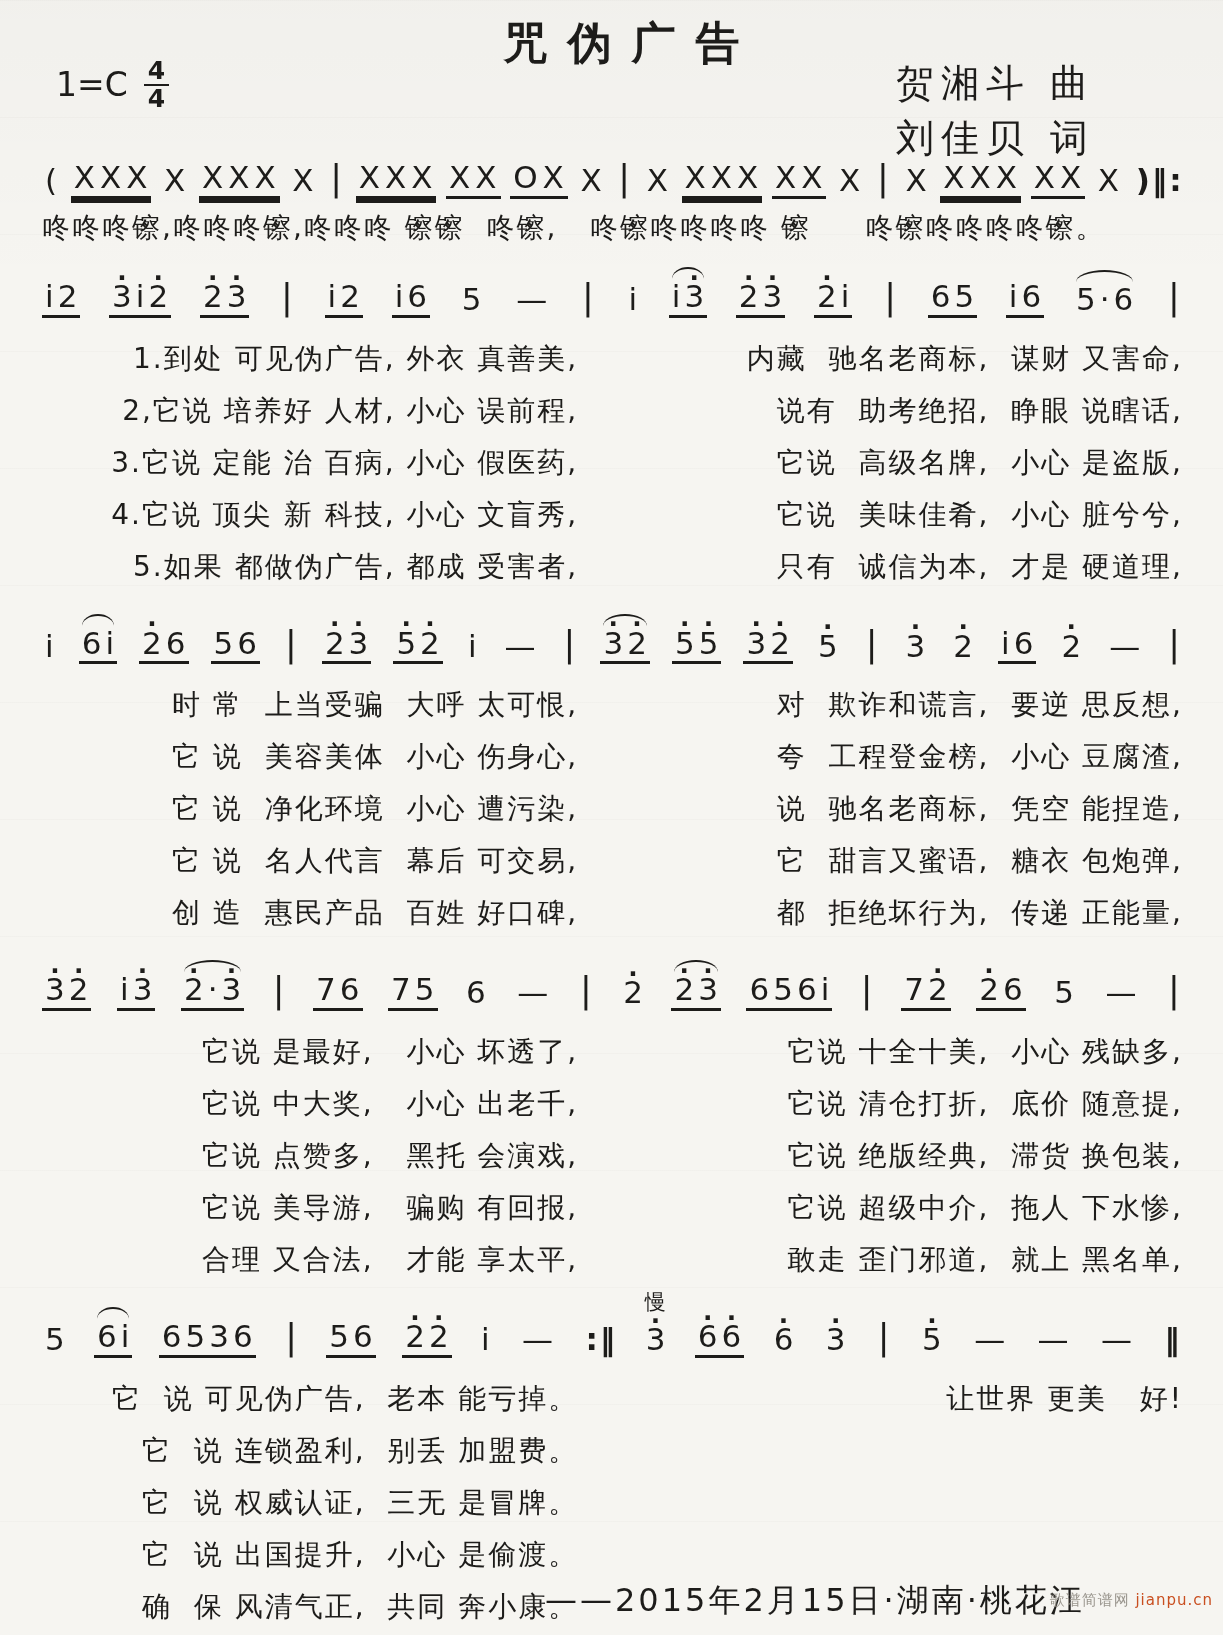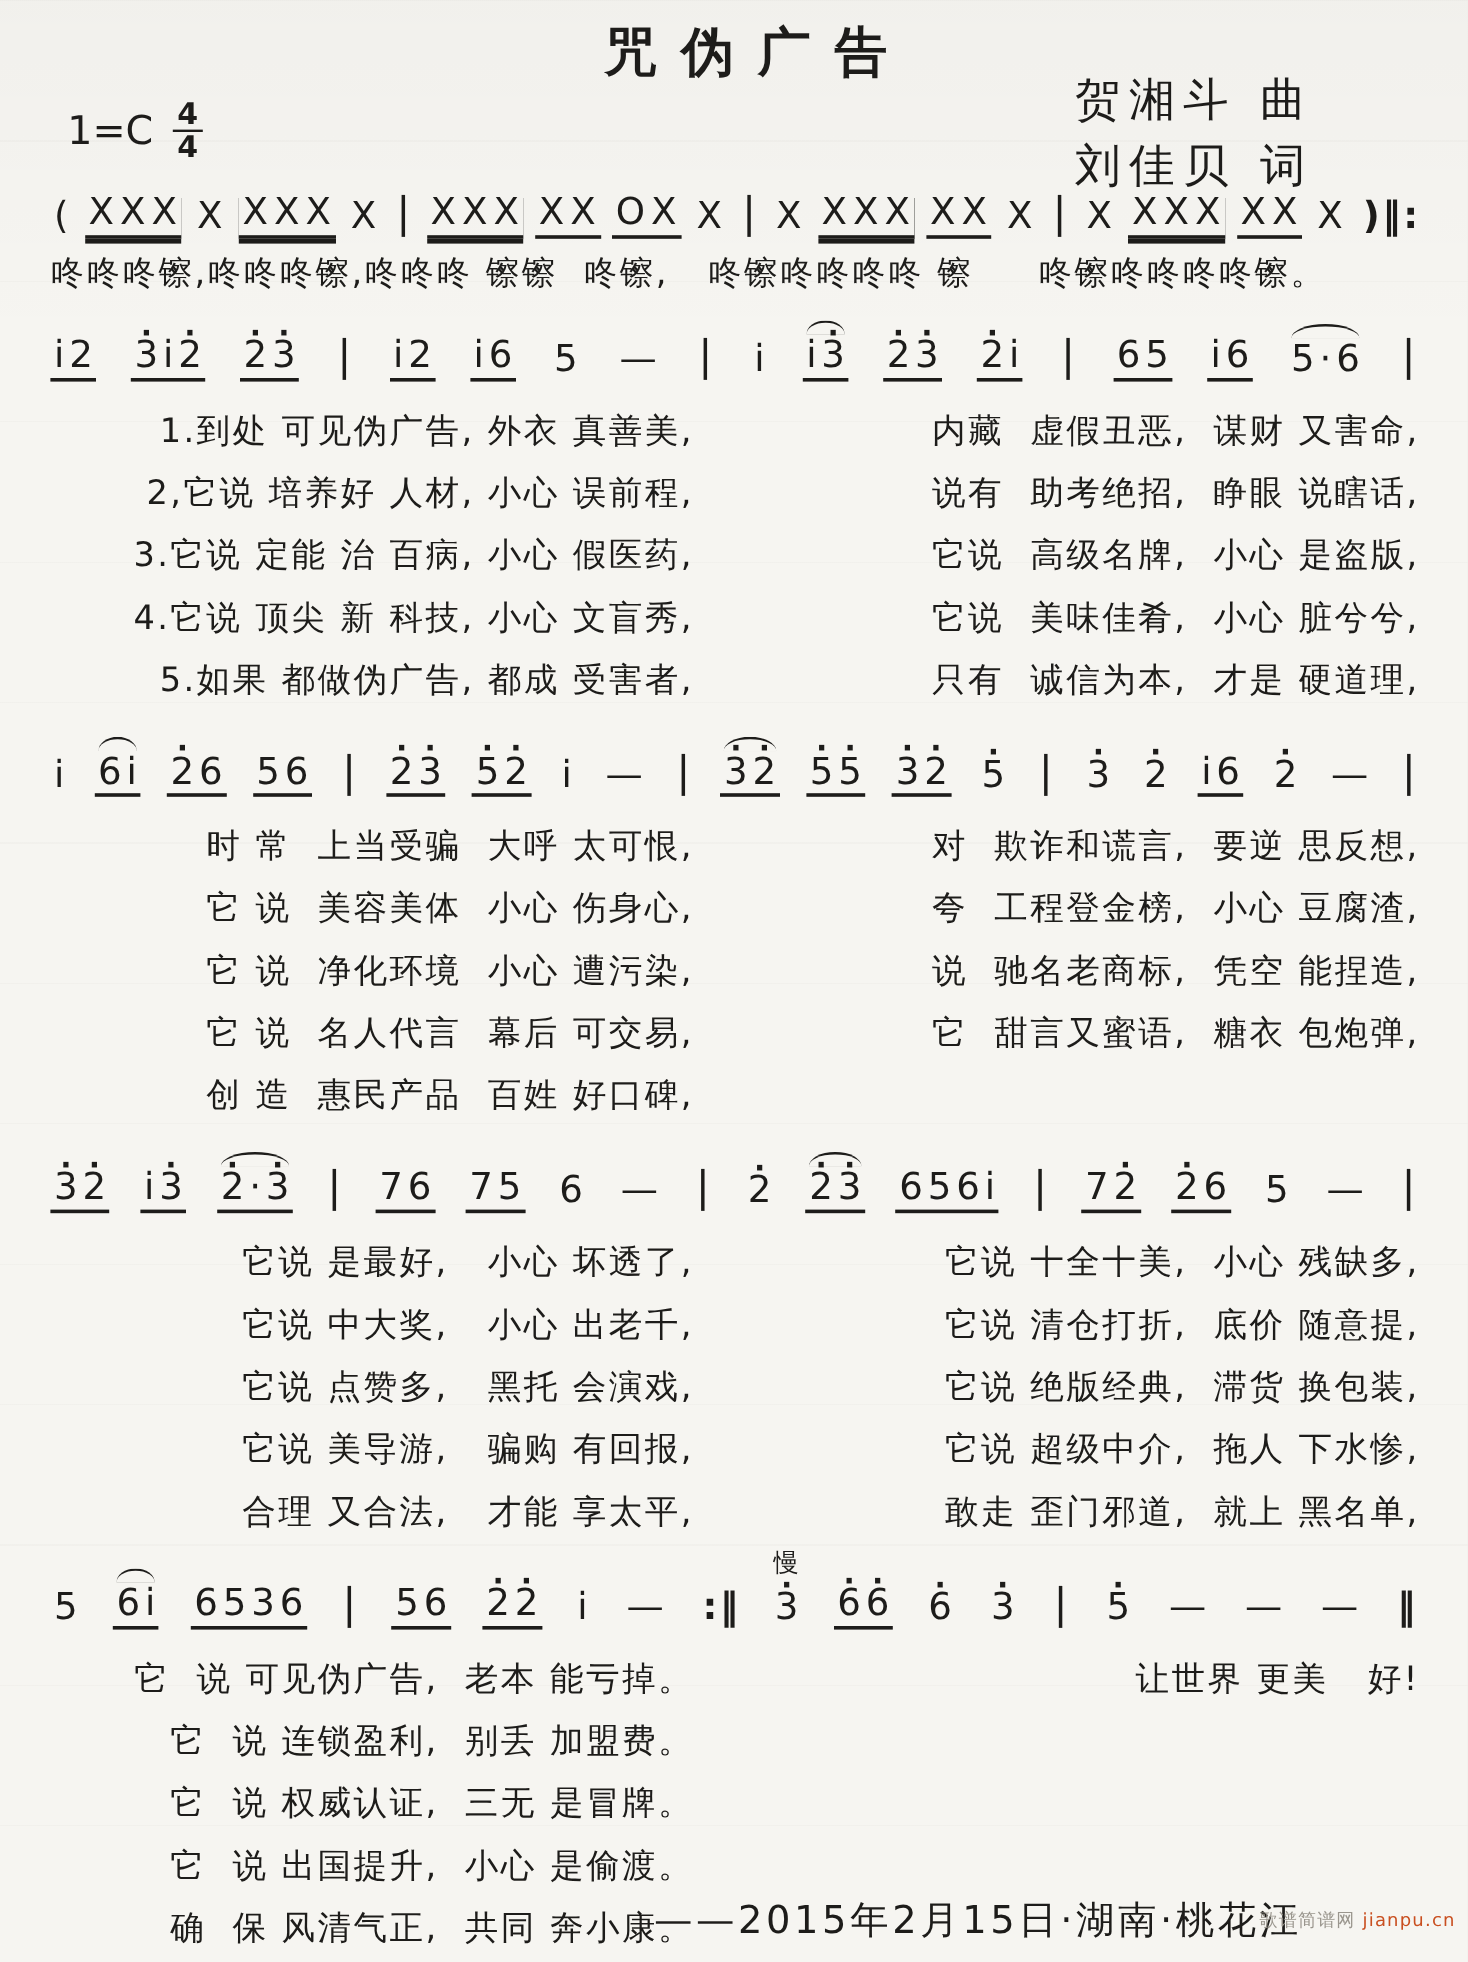--- a/index.html
+++ b/index.html
@@ -19,21 +19,21 @@
   
   .title{
     position:absolute;top:14px;left:0;right:0;margin:0;
     text-align:center;font-size:44px;font-weight:600;letter-spacing:20px;padding-left:40px;
   }
   .credits{
     position:absolute;top:56px;right:128px;
     font-size:38px;letter-spacing:7px;line-height:1.45;text-align:left;
   }
   .keysig{
-    position:absolute;top:82px;left:56px;
+    position:absolute;top:58px;left:56px;
     font-size:33px;font-weight:500;display:flex;align-items:center;gap:16px;
   }
   .frac{display:inline-flex;flex-direction:column;align-items:center;font-size:25px;line-height:1.02;font-weight:600;}
   .frac .top{border-bottom:2.5px solid #1d1c1a;padding:0 4px;}
   
   .score{position:absolute;top:146px;left:42px;right:40px;}
   .notation{
     display:flex;align-items:flex-end;justify-content:space-between;
     font-size:31px;font-weight:500;
     padding:26px 0 8px;line-height:1.05;
@@ -234,21 +234,21 @@
         </span>
         <span class="grp tie">
           <span class="n">5</span>
           <span class="n">·</span>
           <span class="n">6</span>
         </span>
         <span class="grp bar">
           <span class="n">|</span>
         </span>
       </div>
-      <div class="lyrow"><span class="ll">1.到处 可见伪广告, 外衣 真善美,</span><span class="lr">内藏  虚假丑恶,  谋财 又害命,</span></div>
+      <div class="lyrow"><span class="ll">1.到处 可见伪广告, 外衣 真善美,</span><span class="lr">内藏  驰名老商标,  谋财 又害命,</span></div>
       <div class="lyrow"><span class="ll">2,它说 培养好 人材, 小心 误前程,</span><span class="lr">说有  助考绝招,  睁眼 说瞎话,</span></div>
       <div class="lyrow"><span class="ll">3.它说 定能 治 百病, 小心 假医药,</span><span class="lr">它说  高级名牌,  小心 是盗版,</span></div>
       <div class="lyrow"><span class="ll">4.它说 顶尖 新 科技, 小心 文盲秀,</span><span class="lr">它说  美味佳肴,  小心 脏兮兮,</span></div>
       <div class="lyrow"><span class="ll">5.如果 都做伪广告, 都成 受害者,</span><span class="lr">只有  诚信为本,  才是 硬道理,</span></div>
       <div class="notation">
         <span class="grp">
           <span class="n">i</span>
         </span>
         <span class="grp u1 tie">
           <span class="n">6</span>
@@ -317,21 +317,21 @@
           <span class="n">—</span>
         </span>
         <span class="grp bar">
           <span class="n">|</span>
         </span>
       </div>
       <div class="lyrow"><span class="ll">时 常  上当受骗  大呼 太可恨,</span><span class="lr">对  欺诈和谎言,  要逆 思反想,</span></div>
       <div class="lyrow"><span class="ll">它 说  美容美体  小心 伤身心,</span><span class="lr">夸  工程登金榜,  小心 豆腐渣,</span></div>
       <div class="lyrow"><span class="ll">它 说  净化环境  小心 遭污染,</span><span class="lr">说  驰名老商标,  凭空 能捏造,</span></div>
       <div class="lyrow"><span class="ll">它 说  名人代言  幕后 可交易,</span><span class="lr">它  甜言又蜜语,  糖衣 包炮弹,</span></div>
-      <div class="lyrow"><span class="ll">创 造  惠民产品  百姓 好口碑,</span></div>
+      <div class="lyrow"><span class="ll">创 造  惠民产品  百姓 好口碑,</span><span class="lr">都  拒绝坏行为,  传递 正能量,</span></div>
       <div class="notation">
         <span class="grp u1">
           <span class="n hi">3</span>
           <span class="n hi">2</span>
         </span>
         <span class="grp u1">
           <span class="n">i</span>
           <span class="n hi">3</span>
         </span>
         <span class="grp u1 tie">

